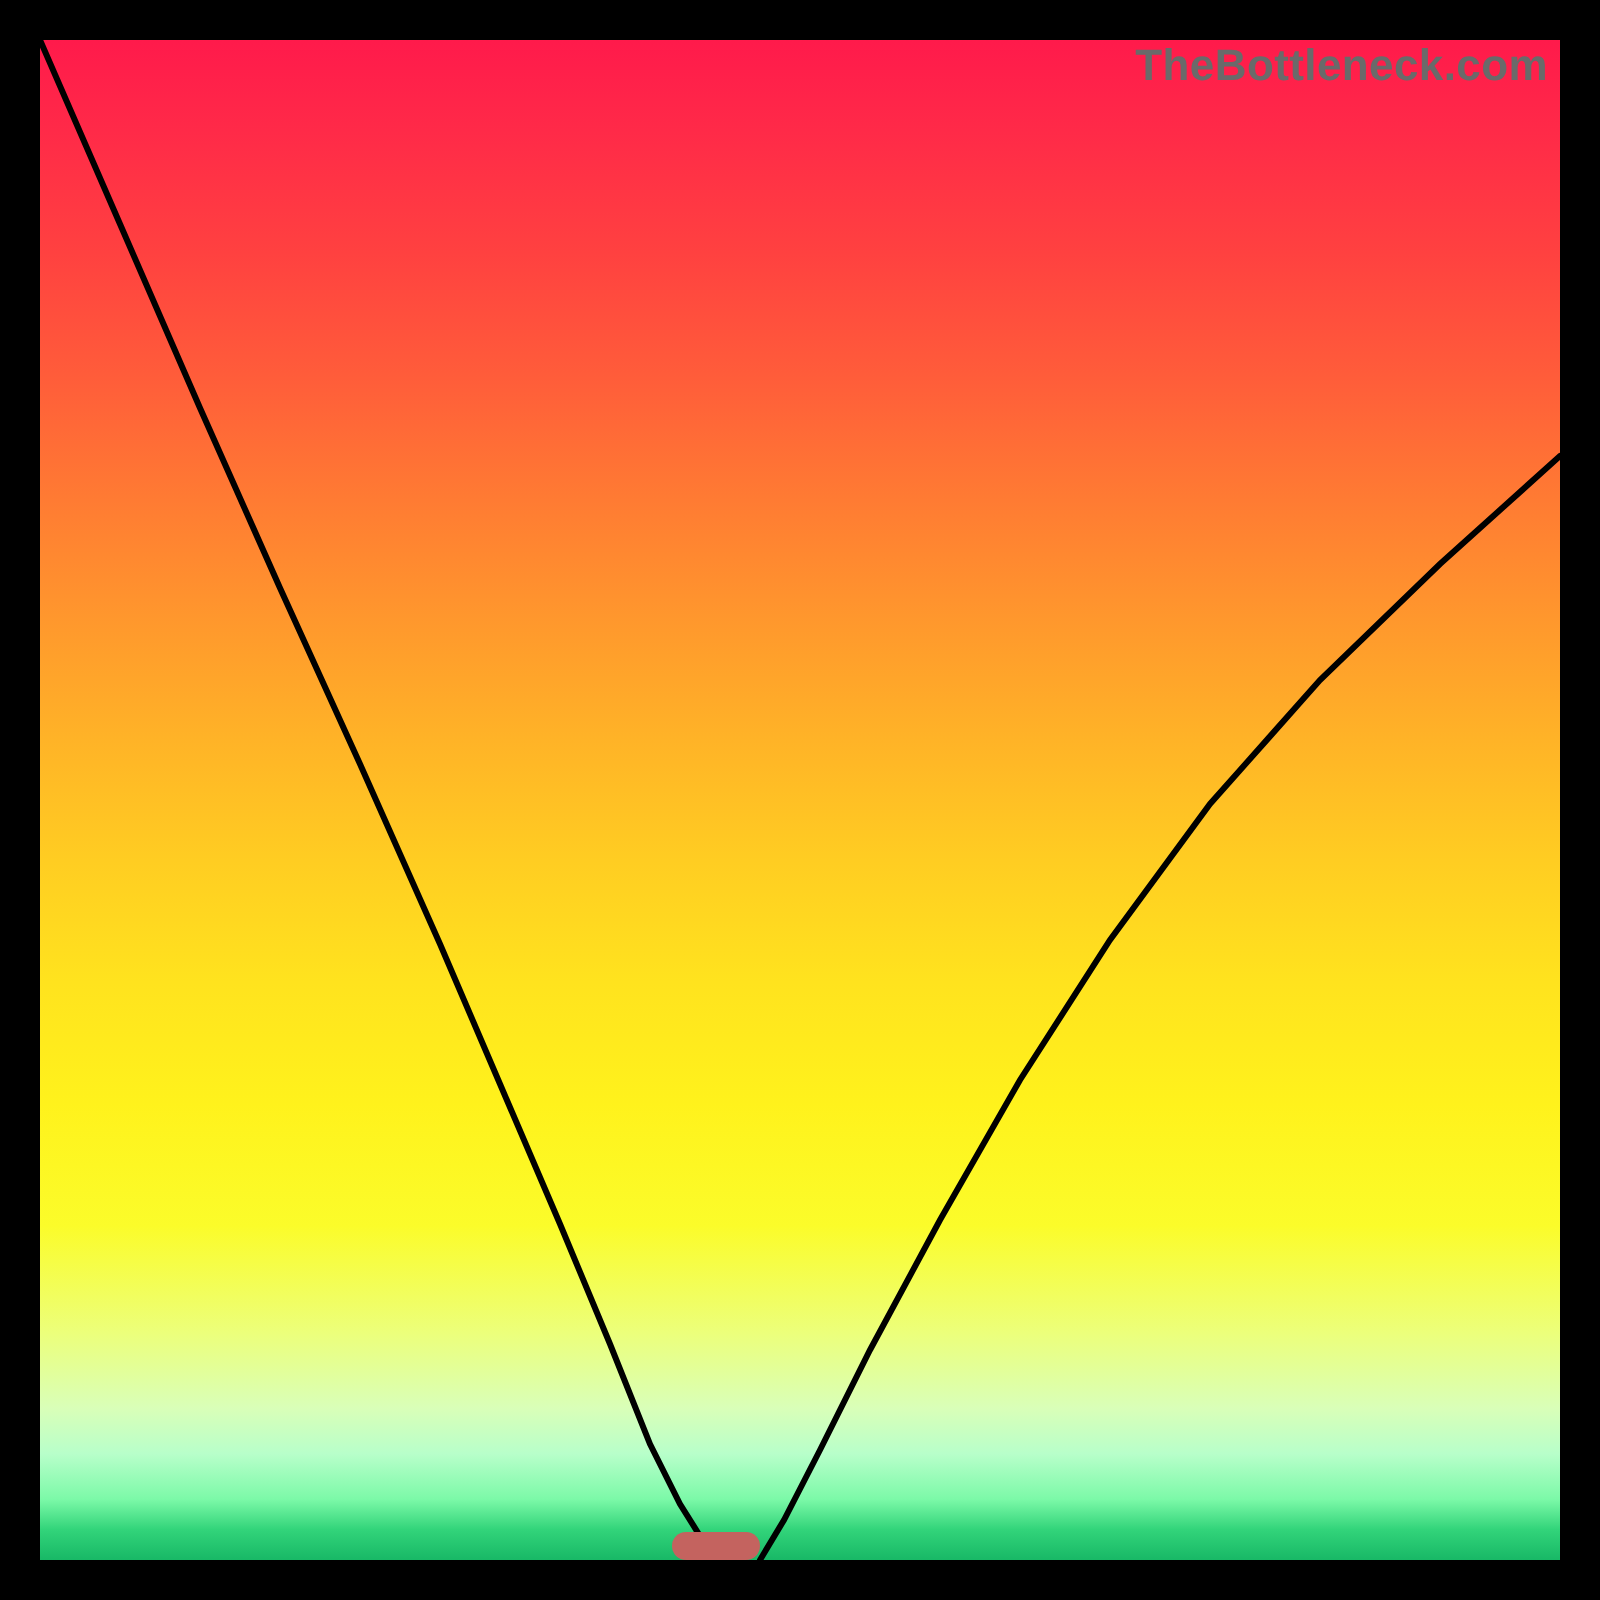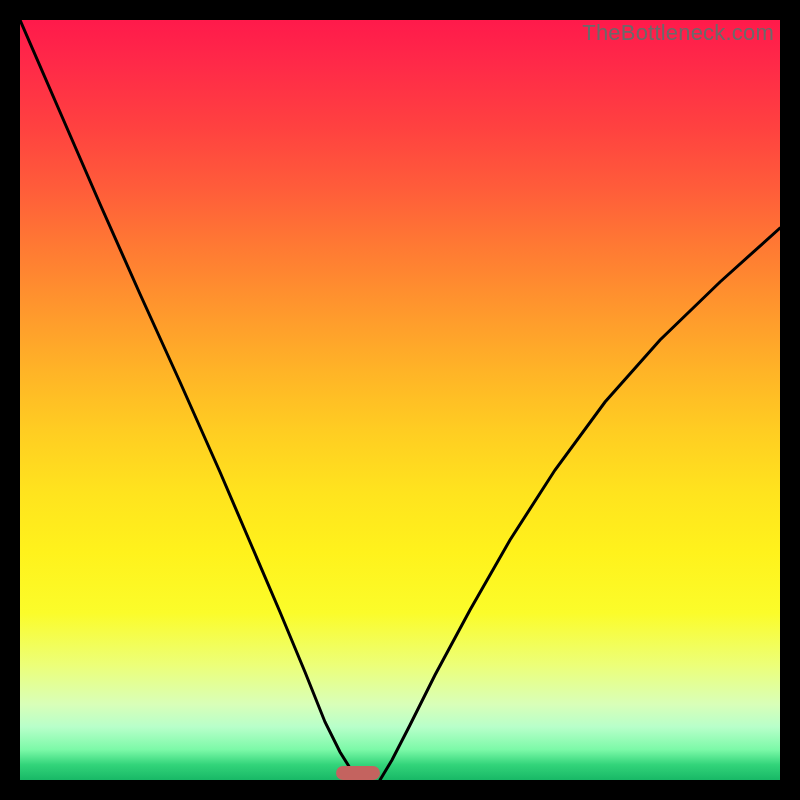--- a/index.html
+++ b/index.html
@@ -44,21 +44,21 @@
       #32d47a 98%,
       #18b866 100%
     );
   }
   .watermark {
     position: absolute;
     top: 0px;
     right: 6px;
     color: #6a6a6a;
     font-size: 22px;
-    font-weight: 400;
+    font-weight: 700;
     letter-spacing: 0.2px;
     z-index: 5;
   }
   svg.curve {
     position: absolute;
     left: 0;
     top: 0;
     width: 760px;
     height: 760px;
     z-index: 3;

